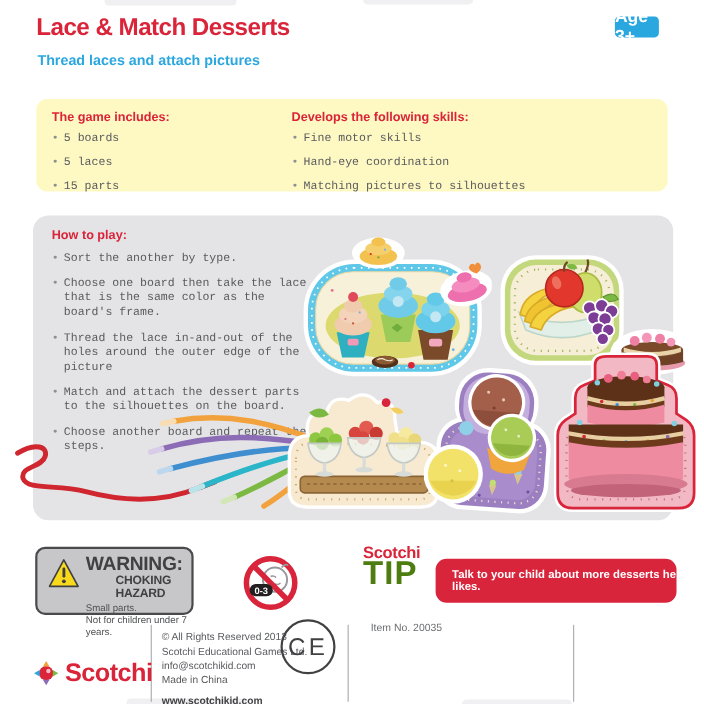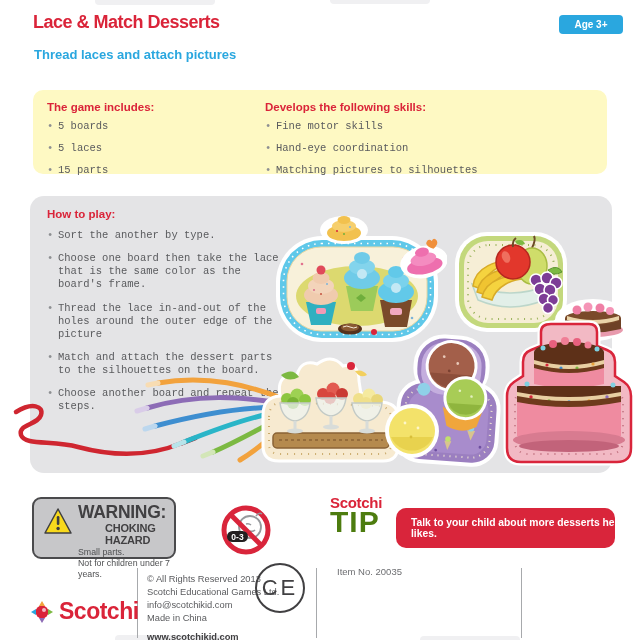--- a/index.html
+++ b/index.html
@@ -11,24 +11,24 @@
   .abs{position:absolute;}
 
   
   .tab{background:#f0f0f2;}
   .tab-t1{left:95px;top:0;width:120px;height:5px;border-radius:0 0 4px 4px;}
   .tab-t2{left:330px;top:0;width:100px;height:4px;border-radius:0 0 4px 4px;}
   .tab-b1{left:115px;top:635px;width:110px;height:5px;border-radius:4px 4px 0 0;}
   .tab-b2{left:420px;top:636px;width:100px;height:4px;border-radius:4px 4px 0 0;}
 
   
-  .page-title{left:33px;top:12px;font-size:18px;font-weight:bold;color:#da2439;letter-spacing:-0.5px;}
+  .page-title{left:33px;top:12px;font-size:22px;font-weight:bold;color:#da2439;letter-spacing:-0.5px;}
   .page-subtitle{left:34px;top:47px;font-size:13px;font-weight:bold;color:#2aa7df;}
-  .age-badge{left:559px;top:15px;width:64px;height:19px;background:#2aa7df;border-radius:4px;
-    color:#fff;font-size:10px;font-weight:bold;display:flex;align-items:center;justify-content:center;}
+  .age-badge{left:559px;top:15px;width:40px;height:19px;background:#2aa7df;border-radius:4px;
+    color:#fff;font-size:16px;font-weight:bold;display:flex;align-items:center;justify-content:center;}
 
   
   .info-box{left:33px;top:90px;width:574px;height:84px;background:#fef9c3;border-radius:10px;display:flex;box-sizing:border-box;padding:11px 0 0 14px;}
   .info-col1{width:218px;}
   .info-h{font-size:11.5px;font-weight:bold;color:#da2439;margin:0 0 7px 0;}
   .blist{list-style:none;margin:0;padding:0;font-family:Liberation Mono, monospace;}
   .blist li{font-size:10.5px;color:#5a5b5e;margin:0 0 9px 0;padding-left:11px;position:relative;line-height:1.25;}
   .blist li::before{content:"\2022";position:absolute;left:0;top:0;color:#8d8f92;}
 
   

